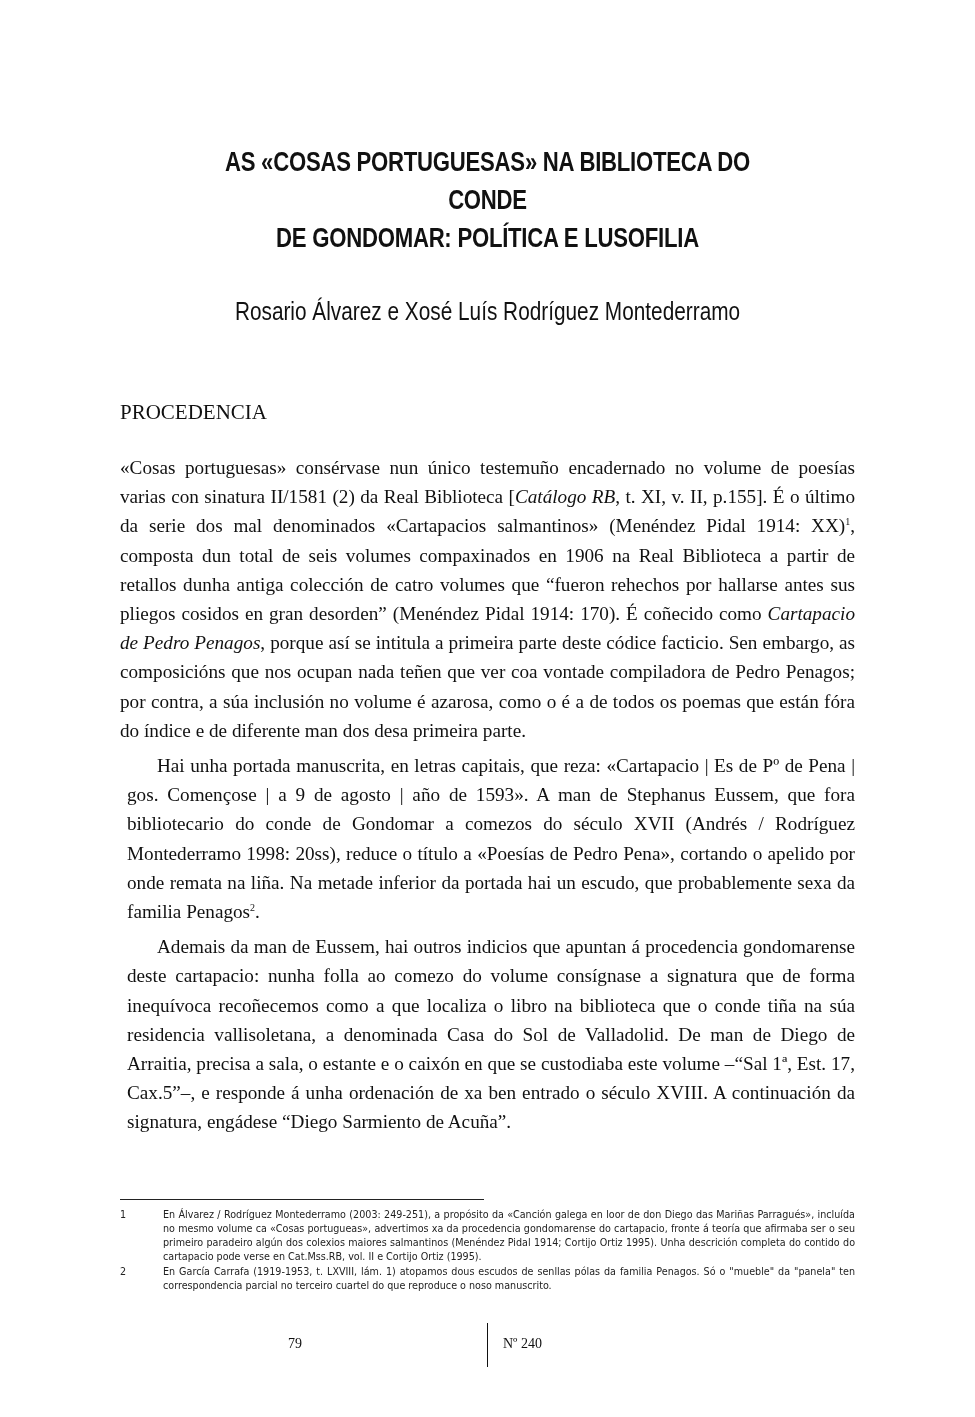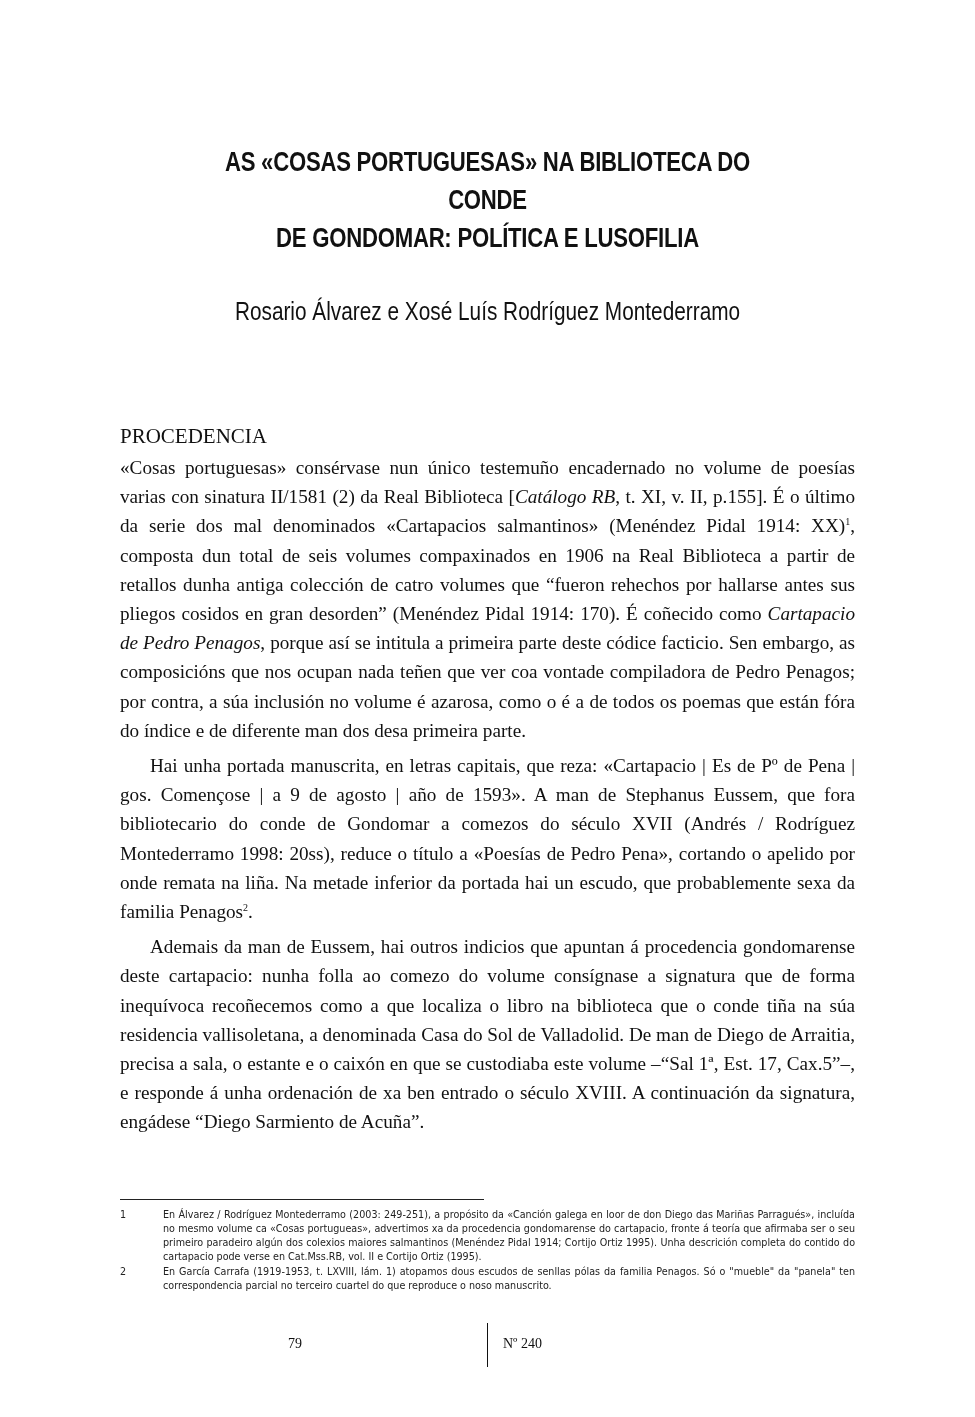--- a/index.html
+++ b/index.html
@@ -25,37 +25,37 @@
     text-align: center;
     font-family: "Liberation Sans", sans-serif;
     font-size: 26px;
     line-height: 34px;
     transform: scaleX(0.80);
     transform-origin: center top;
     color: #111;
   }
 
   .section-head {
-    position: absolute; left: 120px; top: 422px;
+    position: absolute; left: 120px; top: 398px;
     font-family: "Liberation Serif", serif;
     font-size: 21px;
     line-height: 28px;
     color: #111;
   }
 
   .body-text {
     position: absolute; left: 120px; top: 453px; width: 735px;
     font-family: "Liberation Serif", serif;
     font-size: 19.2px;
     line-height: 29.2px;
     color: #111;
     text-align: justify;
   }
   .body-text p { margin: 0 0 6px 0; }
-  .body-text p.indent { text-indent: 30px; }
+  .body-text p.indent { text-indent: 30px; margin-left: 7px; }
   .body-text i { font-style: italic; }
   .body-text sup { font-size: 10px; line-height: 0; vertical-align: super; }
 
   .fn-rule {
     position: absolute; left: 120px; top: 1199px; width: 364px; height: 0;
     border-top: 1px solid #222;
   }
   .footnotes {
     position: absolute; left: 120px; top: 1208px; width: 735px;
     font-family: "DejaVu Sans", sans-serif;

